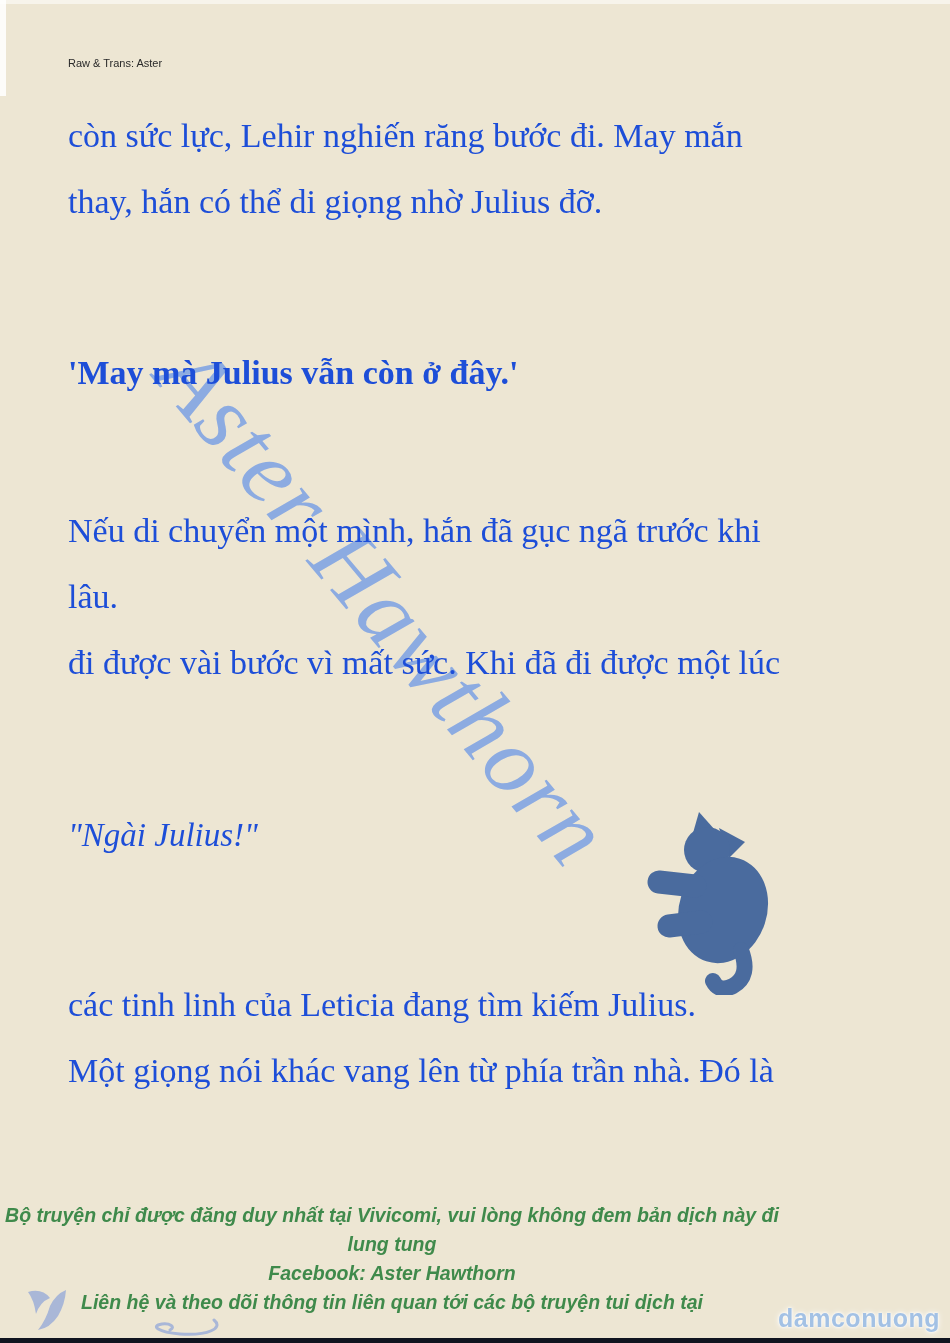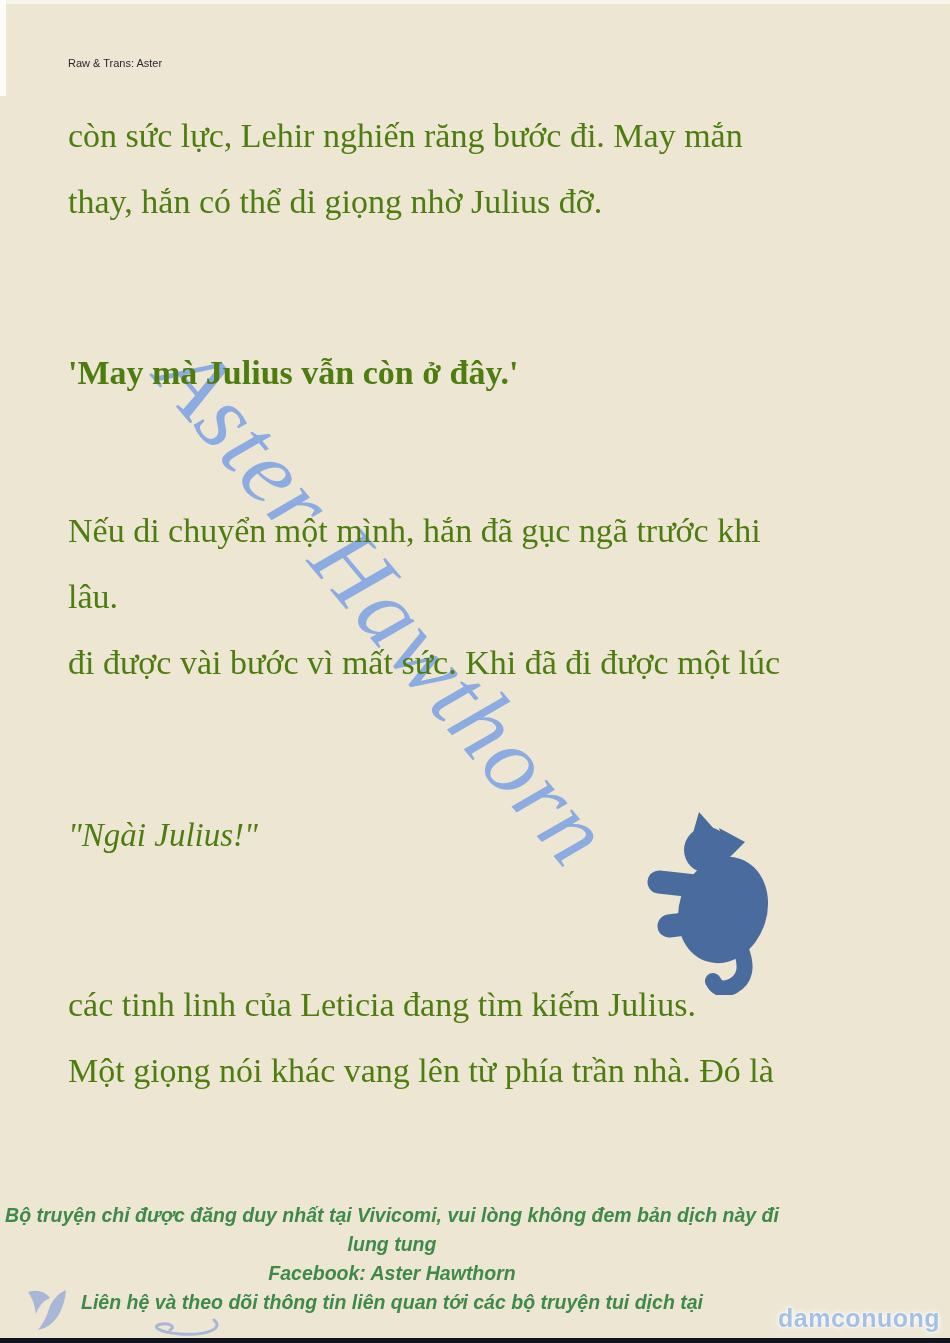--- a/index.html
+++ b/index.html
@@ -23,21 +23,21 @@
   
   .credit{
     left:68px;top:57px;
     font-family:"Liberation Sans","DejaVu Sans",sans-serif;
     font-size:11px;color:#2a2a2a;z-index:3;
   }
   
   .para{left:68px;z-index:3;}
   .para .line{
     font-size:34px;line-height:66px;height:66px;white-space:nowrap;
-    color:#4d7c0f;
+    color:#1d4ed8;
   }
   .p1{top:103px;}
   .q1{top:340px;font-weight:bold;}
   .p2{top:498px;}
   .q2{top:802px;font-style:italic;}
   .q2 .line{font-size:33px;}
   .p3{top:972px;}
   
   .cat{left:645px;top:810px;z-index:2;}
   

